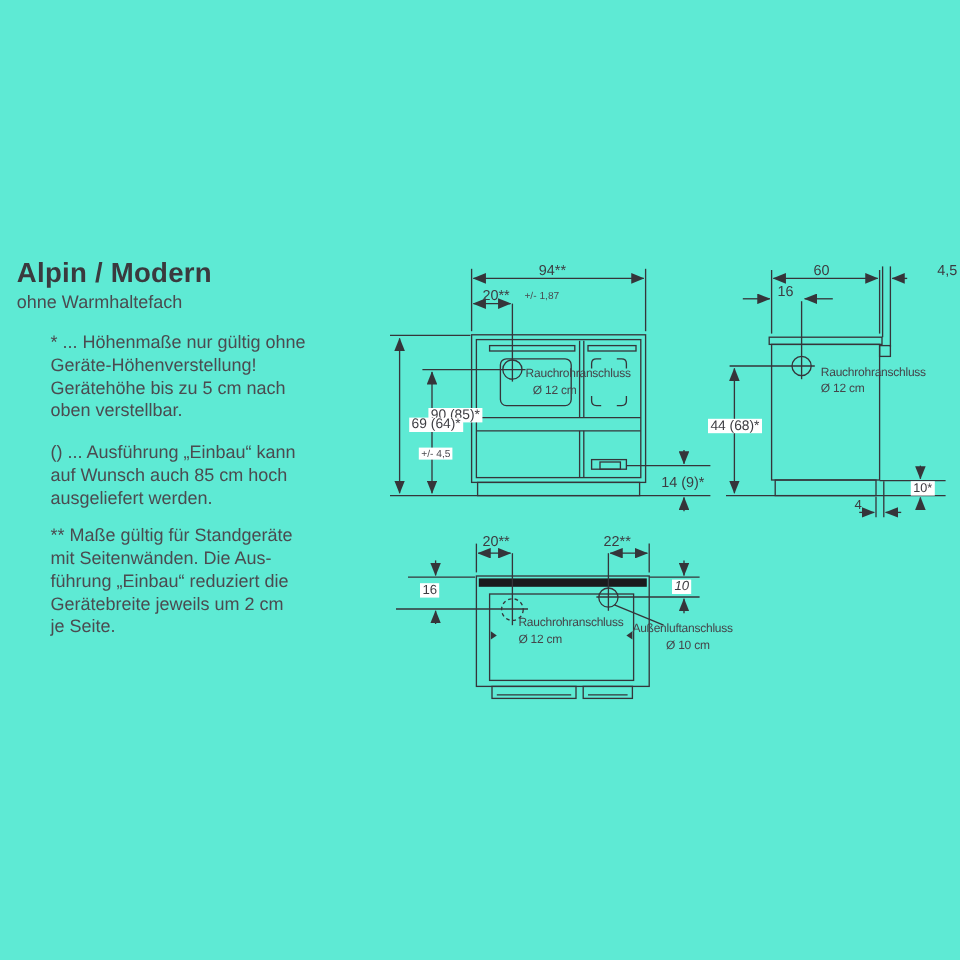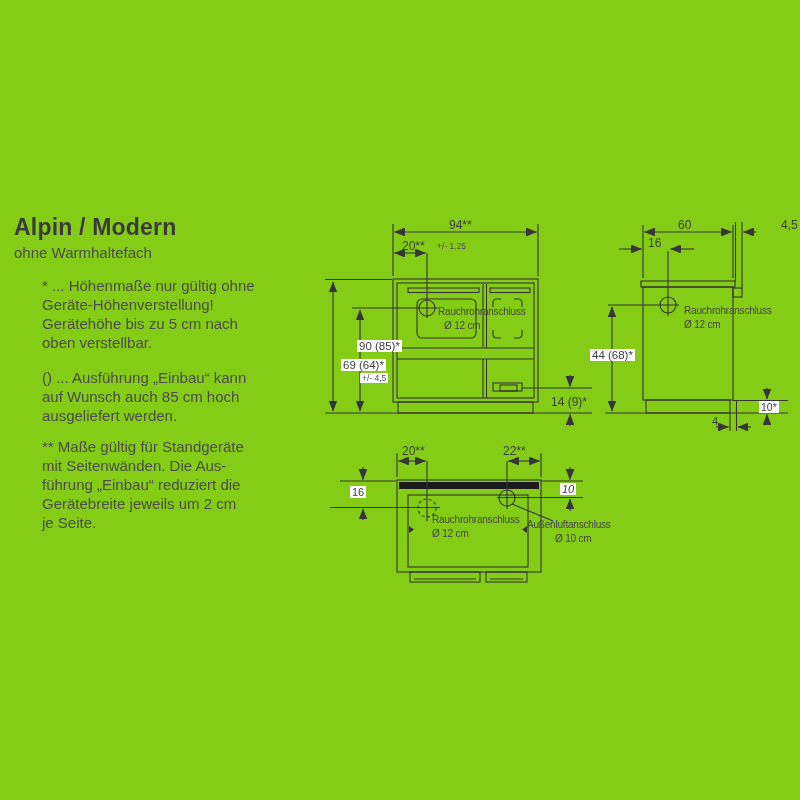--- a/index.html
+++ b/index.html
@@ -1,16 +1,16 @@
 <!DOCTYPE html>
 <html><head>
 <meta charset="utf-8">
 <style>
   html,body{margin:0;padding:0;background:#ffffff;}
-  .canvas{position:relative;width:800px;height:800px;background:#84cc16;overflow:hidden;
+  .canvas{position:relative;width:800px;height:800px;background:#5eead4;overflow:hidden;
           font-family:"Liberation Sans", sans-serif;}
   .title{position:absolute;left:14px;top:214px;font-size:23px;font-weight:700;color:#3a3a3e;letter-spacing:.2px;}
   .subtitle{position:absolute;left:14px;top:244px;font-size:15px;color:#4b4b50;}
   .note{position:absolute;left:42px;width:240px;font-size:15px;line-height:19px;color:#4b4b50;white-space:pre-line;}
   .n1{top:276px;} .n2{top:368px;} .n3{top:437px;}
   .lbl{position:absolute;font-size:12px;color:#3c3c41;white-space:nowrap;}
   .sm{font-size:8.5px;color:#4a4a4f;}
   .bg{background:#fff;padding:0 2px;}
   .anno{font-size:10px;letter-spacing:-.2px;color:#45454a;}
   svg{position:absolute;left:0;top:0;}
@@ -138,24 +138,24 @@
         <line x1="363" y1="520" x2="363" y2="509" marker-end="url(#ar)"></line>
         <line x1="541" y1="481" x2="583" y2="481"></line>
         <line x1="570" y1="467" x2="570" y2="479.5" marker-end="url(#ar)"></line>
         <line x1="570" y1="511" x2="570" y2="499" marker-end="url(#ar)"></line>
       </g>
     </g>
   </svg>
 
   <div class="lbl" style="left:449px;top:218px;">94**</div>
   <div class="lbl" style="left:402px;top:239px;">20**</div>
-  <div class="lbl sm" style="left:437px;top:241px;">+/- 1,25</div>
+  <div class="lbl sm" style="left:437px;top:241px;">+/- 1,87</div>
   <div class="lbl bg" style="left:313px;top:340px;font-size:11.5px;margin-left:44px;">90 (85)*</div>
-  <div class="lbl bg" style="left:341px;top:359px;font-size:11.5px;">69 (64)*</div>
-  <div class="lbl sm bg" style="left:360px;top:373px;">+/- 4,5</div>
+  <div class="lbl bg" style="left:341px;top:348px;font-size:11.5px;">69 (64)*</div>
+  <div class="lbl sm bg" style="left:349px;top:373px;">+/- 4,5</div>
   <div class="lbl" style="left:551px;top:395px;">14 (9)*</div>
   <div class="lbl anno" style="left:438px;top:306px;">Rauchrohranschluss</div>
   <div class="lbl anno" style="left:444px;top:320px;">Ø 12 cm</div>
 
   <div class="lbl" style="left:678px;top:218px;">60</div>
   <div class="lbl" style="left:756px;top:218px;margin-left:25px;">4,5</div>
   <div class="lbl" style="left:648px;top:236px;">16</div>
   <div class="lbl bg" style="left:590px;top:349px;font-size:11.5px;">44 (68)*</div>
   <div class="lbl bg" style="left:759px;top:401px;font-size:10.5px;">10*</div>
   <div class="lbl" style="left:712px;top:415px;font-size:11px;">4</div>

